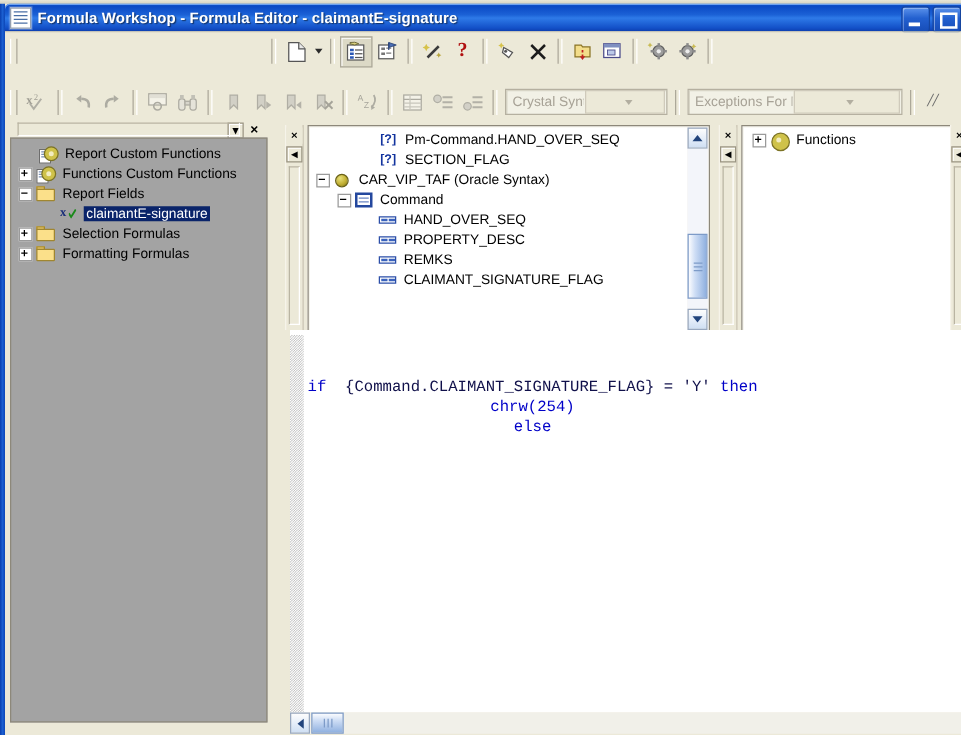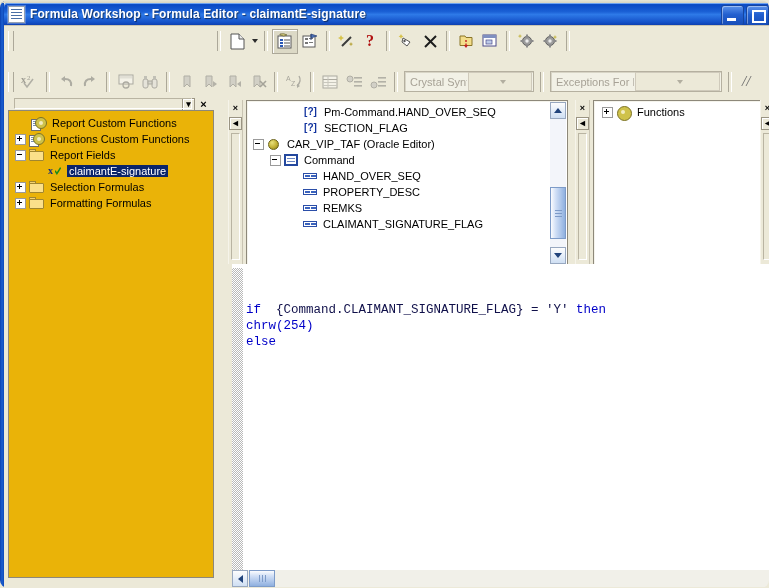--- a/index.html
+++ b/index.html
@@ -3,21 +3,21 @@
 <meta charset="utf-8">
 <title>Formula Workshop</title>
 <style>
   html,body{margin:0;padding:0;}
   body{
     width:769px;height:588px;overflow:hidden;
     background:#ece9d8;
     font-family:"Liberation Sans",sans-serif;
     font-size:11px;color:#000;
   }
-  #app{position:relative;width:769px;height:588px;overflow:hidden;border-radius:8px;}
+  #app{position:relative;width:769px;height:588px;overflow:hidden;}
 
   
   .titlebar{
     position:absolute;left:4px;top:3px;width:765px;height:22px;
     background:linear-gradient(to bottom,#1c64d1 0%,#0a49c4 8%,#1b61d6 40%,#2e7ae8 52%,#1350c8 88%,#0d3fb0 100%);
     display:flex;align-items:center;
     border-top-left-radius:4px;
     box-shadow:inset 0 1px 0 #6fa3f0;
   }
   .titlebar-icon{
@@ -122,21 +122,21 @@
   .lp-head{
     position:absolute;left:4px;top:0px;width:206px;height:14px;
     background:#ece9d8;display:flex;align-items:center;justify-content:flex-end;
   }
   .lp-rail{
     position:absolute;left:6px;top:2px;width:176px;height:9px;
     border:1px solid #b9b4a2;border-right-color:#fff;border-bottom-color:#fff;
   }
   .lp-body{
     position:absolute;left:4px;top:14px;width:204px;height:466px;
-    background:#eab308;border:1px solid #8d887a;overflow:hidden;
+    background:#a3a3a3;border:1px solid #8d887a;overflow:hidden;
   }
 
   
   #fieldPanel{left:246px;top:100px;width:320px;height:164px;}
   #fieldScroll{
     position:absolute;right:1px;top:1px;width:16px;height:162px;background:#f1f0e9;
   }
   
   #funcPanel{left:593px;top:100px;width:176px;height:164px;}
 
@@ -200,21 +200,21 @@
   .ic-tbl{width:14px;height:12px;}
   .ic-tbl .tb{position:absolute;left:0;top:0;width:14px;height:12px;background:#fff;border:2px solid #24489e;box-sizing:border-box;}
   .ic-tbl .tb::after{content:"";position:absolute;left:1px;top:2px;width:8px;height:1px;background:#6b86c4;box-shadow:0 3px 0 #6b86c4;}
   .ic-fld{width:14px;height:10px;}
   .ic-fld .f1{position:absolute;left:0;top:2px;width:14px;height:6px;background:#fff;border:1px solid #2b4ea8;box-sizing:border-box;}
   .ic-fld .f1::after{content:"";position:absolute;left:1px;top:1px;width:5px;height:2px;background:#3b63bd;box-shadow:6px 0 0 #3b63bd;}
 
   
   #editor{
     position:absolute;left:232px;top:268px;width:537px;height:302px;
-    background:#fff;overflow:hidden;
+    background:#fff;overflow:hidden;text-align:center;
   }
   #editor .gutter{
     position:absolute;left:0;top:0;width:11px;height:302px;
     background-image:
       linear-gradient(45deg,#b9b9b9 25%,transparent 25%,transparent 75%,#b9b9b9 75%),
       linear-gradient(45deg,#b9b9b9 25%,transparent 25%,transparent 75%,#b9b9b9 75%);
     background-size:2px 2px;background-position:0 0,1px 1px;background-color:#fff;
   }
   #editor .code{
     position:absolute;left:14px;top:34px;
@@ -601,21 +601,21 @@
           <span class="dots" style="width: 4px;"></span>
           <span class="ic ic-qm">[?]</span>
           <span class="tlabel">SECTION_FLAG</span>
         </div>
         <div class="trow">
           <span class="ind" style="width: 4px;"></span>
           <span class="tog"></span>
           <span class="ic ic-db">
             <span class="sph"></span>
           </span>
-          <span class="tlabel">CAR_VIP_TAF (Oracle Editor)</span>
+          <span class="tlabel">CAR_VIP_TAF (Oracle Syntax)</span>
         </div>
         <div class="trow">
           <span class="ind" style="width: 21px;"></span>
           <span class="tog"></span>
           <span class="ic ic-tbl">
             <span class="tb"></span>
           </span>
           <span class="tlabel">Command</span>
         </div>
         <div class="trow">

